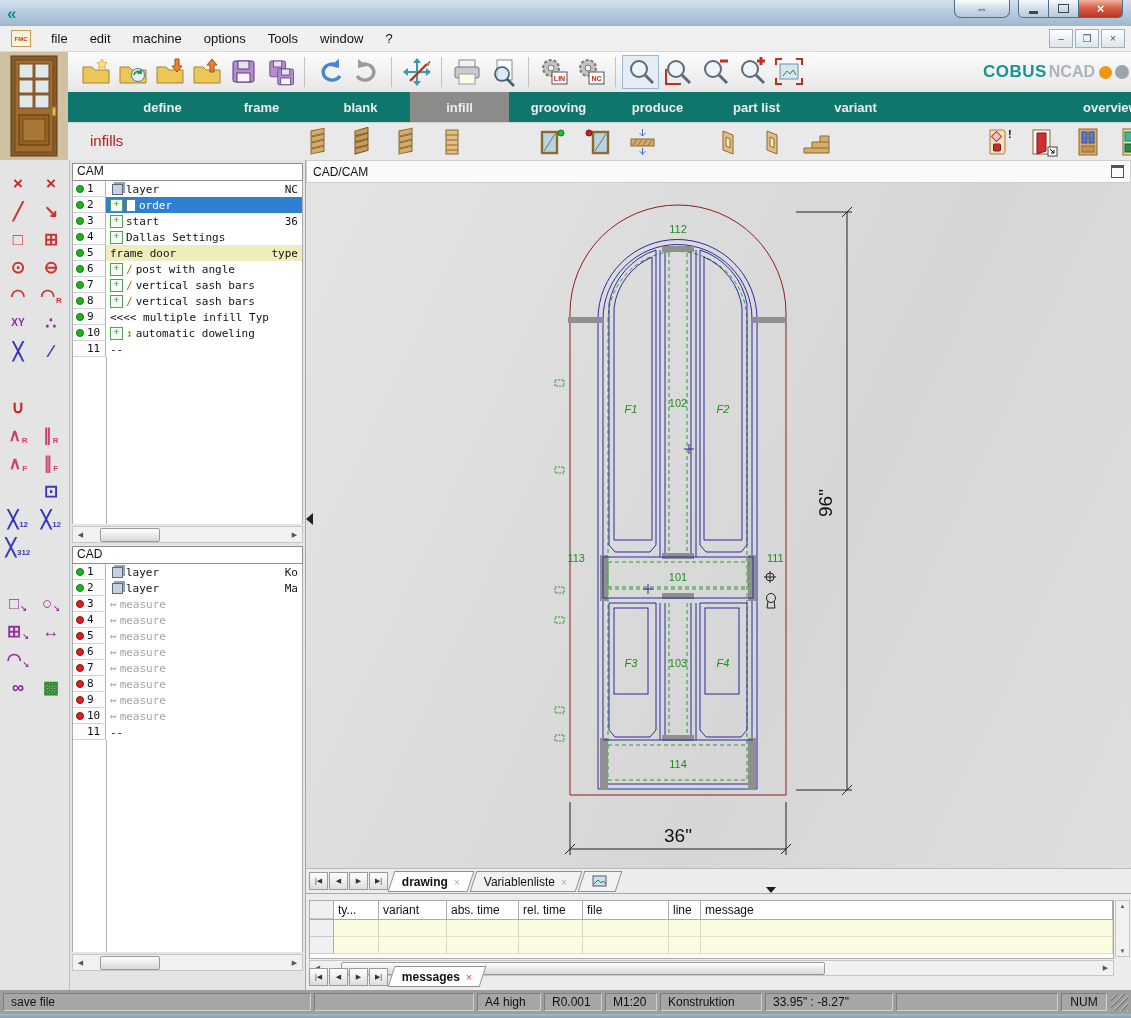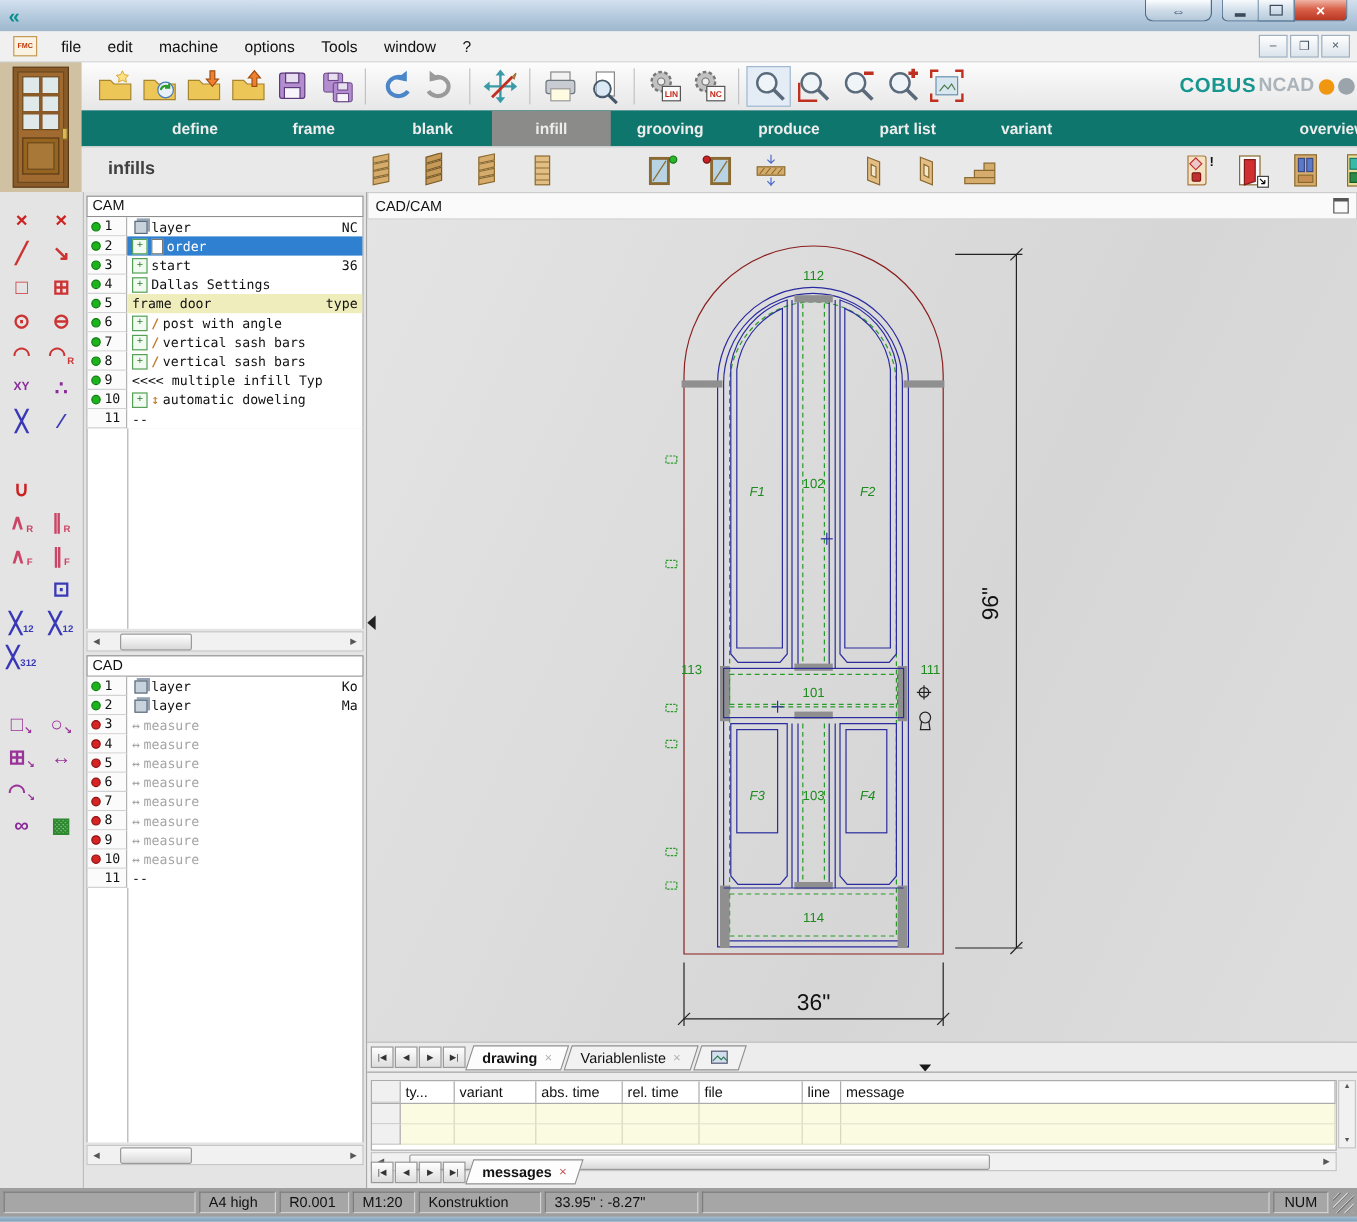--- a/index.html
+++ b/index.html
@@ -49,21 +49,21 @@
   
   .tabstrip{position:absolute;left:68px;top:92px;right:0;height:30px;background:#0f766e;display:flex;
     padding-left:45px;box-sizing:border-box;overflow:hidden}
   .rtab{width:99px;flex:none;display:flex;align-items:center;justify-content:center;color:#ededed;
     font-size:13px;font-weight:bold}
   .rtab.active{background:#8b8b89}
   .rtab.last{margin-left:auto;width:48px;overflow:hidden;justify-content:flex-start;padding-left:6px}
   
   .infillsrow{position:absolute;left:68px;top:122px;right:0;height:38px;background:#e9e9e9;
     border-top:1px solid #d2d2d2;box-sizing:border-box;overflow:hidden}
-  .infills-label{position:absolute;left:22px;top:9px;color:#404040;font-size:15px;font-weight:bold}
+  .infills-label{position:absolute;left:22px;top:9px;color:#b91c1c;font-size:15px;font-weight:normal}
   .inf-icon{position:absolute;top:4px;width:30px;height:30px;display:flex;align-items:center;justify-content:center}
   
   .lefttools{position:absolute;left:0;top:160px;width:70px;height:830px;background:#e4e4e4;
     border-right:1px solid #bdbdbd;box-sizing:border-box;padding-top:9px}
   .lt-grid{display:grid;grid-template-columns:33px 33px;justify-content:center;grid-auto-rows:28px}
   .lt{display:flex;align-items:center;justify-content:center;font-size:17px;font-weight:bold;line-height:1}
   .lt small{font-size:8px;font-weight:bold;margin-left:1px;align-self:flex-end;margin-bottom:4px}
   .lt-sp{grid-column:1/3}
   
   .leftpanel{position:absolute;left:70px;top:160px;width:236px;height:830px;background:#e4e4e4;
@@ -1047,20 +1047,21 @@
         <div class="navb">▶|</div>
       </span>
     <div class="dtab active">
       <span>messages</span>
       <span class="tclose red">×</span>
     </div>
   </div>
 </div>
 
 <div class="statusbar">
+  <div class="sseg" style="width:308px">save file</div>
   <div class="sseg" style="width:160px"></div>
   <div class="sseg" style="width:64px">A4 high</div>
   <div class="sseg" style="width:58px">R0.001</div>
   <div class="sseg" style="width:52px">M1:20</div>
   <div class="sseg" style="width:102px">Konstruktion</div>
   <div class="sseg" style="width:128px">33.95" : -8.27"</div>
   <div class="sseg" style="flex:1"></div>
   <div class="sseg" style="width:46px;justify-content:center">NUM</div>
   <div class="grip"></div>
 </div>

